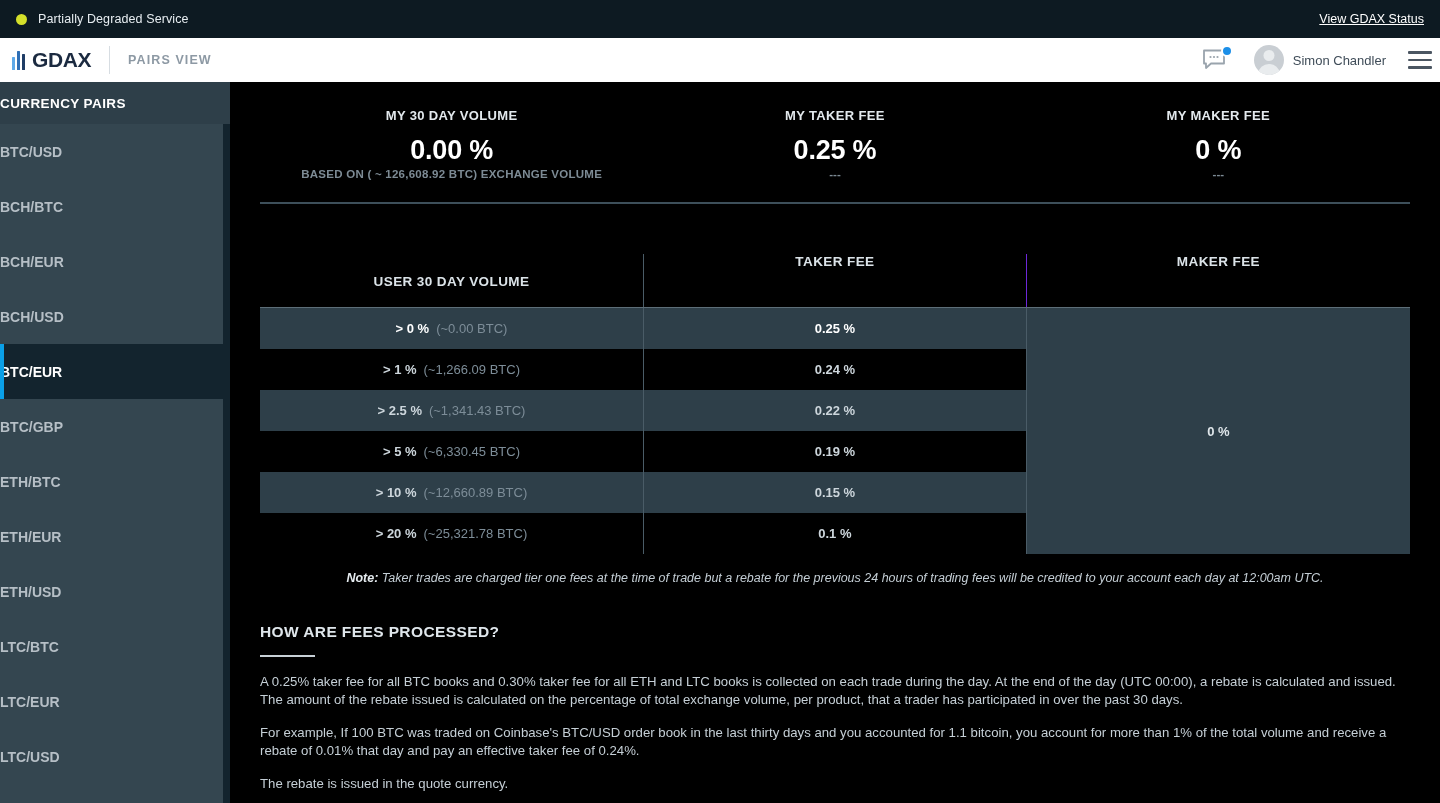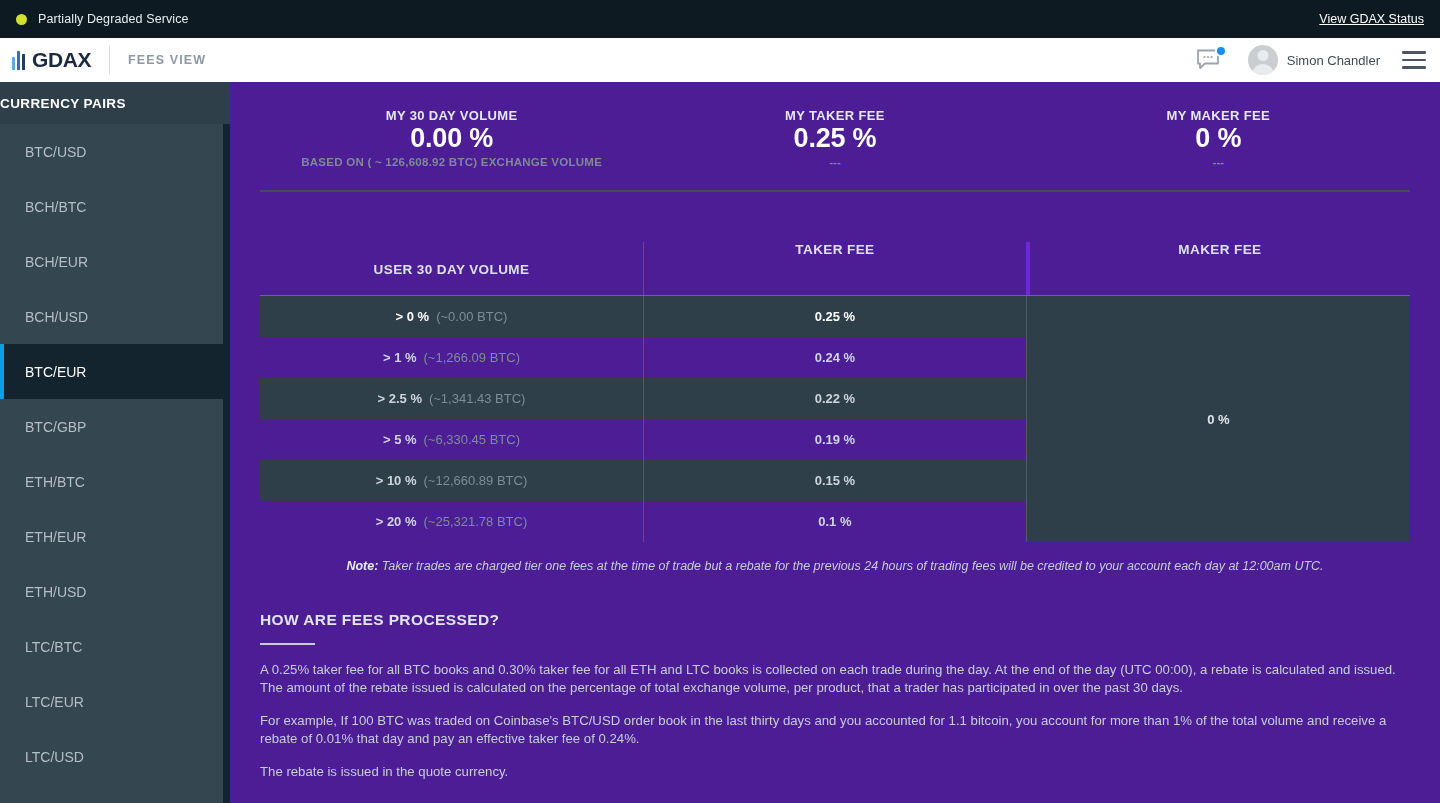--- a/index.html
+++ b/index.html
@@ -49,21 +49,21 @@
   }
   .header-divider {
     width: 1px; height: 28px; background: #d7dde2; margin: 0 18px;
   }
   .trade-view {
     font-size: 12.5px; font-weight: bold; color: #8d99a4;
     letter-spacing: 1.1px;
   }
   .header-right {
     position: absolute; right: 0; top: 0; height: 100%;
-    display: flex; align-items: center; padding-right: 14px;
+    display: flex; align-items: center; padding-right: 8px;
   }
   .chat-icon { position: relative; width: 30px; height: 26px; margin-right: 22px; cursor: pointer; }
   .chat-badge {
     position: absolute; right: -1px; top: -2px;
     width: 12px; height: 12px; border-radius: 50%;
     background: #1c8fe8; border: 2px solid #fff;
   }
   .avatar {
     width: 30px; height: 30px; border-radius: 50%;
     background: #c9ced3; margin-right: 9px; overflow: hidden;
@@ -97,54 +97,53 @@
     position: relative;
   }
   .sidebar-title {
     height: 42px; display: flex; align-items: center;
     background: #2e3f49;
     color: #ffffff; font-size: 13.5px; font-weight: bold;
     letter-spacing: .4px;
   }
   .pair-item {
     height: 55px; display: flex; align-items: center;
-    padding-left: 25px;
-    color: #b6bfc6; font-size: 14px; font-weight: normal;
+    color: #b6bfc6; font-size: 14px; font-weight: bold;
     cursor: pointer; position: relative; text-align: right;
   }
   .pair-item.active {
     background: #13242e; color: #ffffff;
   }
   .pair-item.active::before {
     content: ''; position: absolute; left: 0; top: 0; bottom: 0;
     width: 4px; background: #0aa0e8;
   }
   .sidebar-scroll {
     position: absolute; right: 0; top: 42px; bottom: 0;
     width: 7px; background: #13242e;
   }
 
   
   .main {
-    flex: 1; background: #4c1d95;
+    flex: 1; background: #000000;
     padding: 0 30px;
     overflow: hidden;
     position: relative;
   }
 
   .summary {
     display: flex; padding-top: 26px; padding-bottom: 22px;
   }
   .summary-col { flex: 1; text-align: center; }
   .summary-label {
     color: #e3e9ed; font-size: 13px; font-weight: bold; letter-spacing: .35px;
   }
   .summary-value {
     color: #ffffff; font-size: 27px; font-weight: bold;
-    letter-spacing: -.2px;
+    margin-top: 12px; letter-spacing: -.2px;
   }
   .summary-sub {
     color: #7d8b95; font-size: 11.5px; font-weight: bold;
     margin-top: 2px; letter-spacing: .25px;
   }
   .summary-sub.dashes { letter-spacing: 0; }
 
   .rule {
     height: 2px; background: #3d4f5a; margin: 0 0 50px 0;
   }
@@ -153,21 +152,21 @@
   .fee-table { width: 100%; }
   .ft-head { display: flex; }
   .ft-head div {
     text-align: center;
     color: #dbe3e8; font-size: 13.5px; font-weight: bold;
     letter-spacing: .4px;
     padding-bottom: 18px;
   }
   .col-vol   { width: 33.3%; margin-top: 20px; }
   .col-taker { width: 33.3%; border-left: 1px solid #4a5c67; }
-  .col-maker { width: 33.4%; border-left: 4px solid #6d28d9; }
+  .col-maker { width: 33.4%; border-left: 1px solid #6d28d9; }
 
   .ft-body { display: flex; border-top: 1px solid #5d6e78; }
   .ft-left { width: 66.6%; }
   .ft-row { display: flex; height: 41px; align-items: center; }
   .ft-row.alt { background: #2e3f49; }
   .ft-row .cell-vol {
     width: 50%; text-align: right; padding-right: 0;
     display: flex; justify-content: center; align-items: baseline;
   }
   .ft-row .cell-taker {
@@ -219,21 +218,21 @@
 <div class="header">
   <div class="logo-wrap">
     <span class="logo-bars">
       <i></i>
         <i></i>
         <i></i>
     </span>
     <span class="logo-text">GDAX</span>
   </div>
   <div class="header-divider"></div>
-  <div class="trade-view">FEES VIEW</div>
+  <div class="trade-view">PAIRS VIEW</div>
 
   <div class="header-right">
     <div class="chat-icon">
       <svg width="30" height="26" viewBox="0 0 30 26">
         <path d="M2 3.5h20v13H9l-5 4.5v-4.5H2z" fill="none" stroke="#9aa4ad" stroke-width="1.8" stroke-linejoin="round"></path>
         <circle cx="8.5" cy="10" r="1.1" fill="#9aa4ad"></circle>
         <circle cx="12" cy="10" r="1.1" fill="#9aa4ad"></circle>
         <circle cx="15.5" cy="10" r="1.1" fill="#9aa4ad"></circle>
       </svg>
       <span class="chat-badge"></span>

